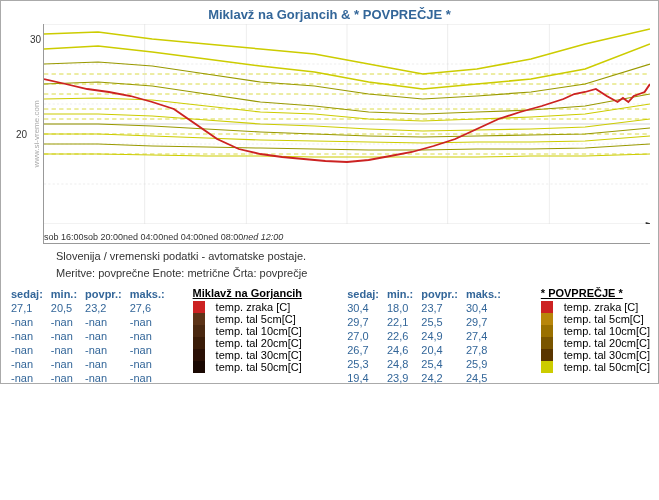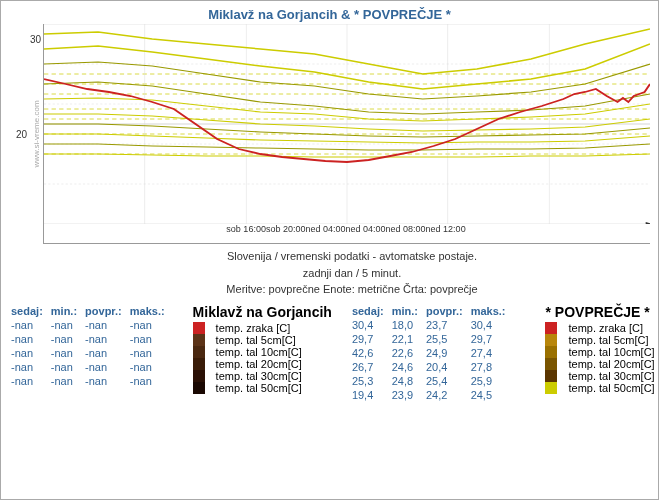--- a/index.html
+++ b/index.html
@@ -6,21 +6,21 @@
     body {
       font-family: Arial, Helvetica, sans-serif;
       font-size: 11px;
       background: #fff;
       width: 659px;
       height: 500px;
       overflow: hidden;
     }
     .outer {
       width: 659px;
-      height: 500px;
+      height: 384px;
       border: 1px solid #aaa;
       display: flex;
       flex-direction: column;
     }
     .chart-title {
       text-align: center;
       font-size: 13px;
       font-weight: bold;
       color: #336699;
       padding: 6px 0 2px 0;
@@ -38,21 +38,20 @@
     }
     .chart-svg-container svg {
       width: 100%;
       height: 100%;
     }
     .subtitle-area {
       padding: 4px 10px 2px 55px;
       font-size: 11px;
       color: #333;
       line-height: 1.5;
-      text-align: center;
     }
     .legend-row {
       display: flex;
       align-items: center;
       gap: 11px;
     }
     .legend-color {
       width: 12px;
       height: 12px;
       flex-shrink: 0;
@@ -65,23 +64,24 @@
     table.nums td {
       padding: 1px 8px 1px 0;
       white-space: nowrap;
     }
     table.nums tr.header-row td {
       font-weight: bold;
       text-align: right;
     }
     .legend-section-title {
       font-weight: bold;
-      font-size: 14px;
+      font-size: 11px;
       color: #000;
       margin-bottom: 2px;
+      text-decoration: underline;
     }
   </style>
 </head>
 <body>
 
 <div class="outer">
 
   <div class="chart-title">Miklavž na Gorjancih &amp; * POVPREČJE *</div>
 
   <div class="chart-wrapper">
@@ -129,50 +129,55 @@
         <polyline points="0,100 50,100 100,102 150,105 200,108 250,110 300,112 350,113 400,112 450,111 500,110 560,104" fill="none" stroke="#999900" stroke-width="1.2"></polyline>
         <polyline points="0,110 50,110 100,112 150,114 200,116 250,117 300,118 350,119 400,118 450,118 500,117 560,112" fill="none" stroke="#cccc00" stroke-width="1.2"></polyline>
         <polyline points="0,120 50,120 100,122 150,123 200,124 250,125 300,126 350,126 400,125 450,125 500,124 560,120" fill="none" stroke="#999900" stroke-width="1.0"></polyline>
         <polyline points="0,130 50,130 100,131 150,132 200,132 250,133 300,133 350,133 400,133 450,132 500,132 560,130" fill="none" stroke="#cccc00" stroke-width="1.0"></polyline>
 
         <polyline points="0,55 20,60 40,65 60,68 80,72 100,78 120,85 140,100 160,115 180,125 200,130 220,133 240,135 260,137 280,138 300,136 320,132 340,128 360,122 380,115 400,105 420,95 440,88 460,82 480,75 490,70 500,68 510,65 520,72 530,78 535,74 540,78 545,72 550,70 555,68 560,60" fill="none" stroke="#cc2222" stroke-width="1.8"></polyline>
 
         <polygon points="556,198 556,202 562,200" fill="#333"></polygon>
       </svg>
 
-      <div style="display:flex; justify-content:center; padding:0 0 0 0; font-size:9px; color:#333; margin-top:0;">
+      <div style="display:flex; justify-content:flex-start; padding:0 0 0 0; font-size:9px; color:#333; margin-top:8px;">
         <span style="margin-left:0px;">sob 16:00</span>
         <span>sob 20:00</span>
         <span>ned 04:00</span>
         <span>ned 04:00</span>
         <span>ned 08:00</span>
-        <span style="margin-right:2px;">ned 12:00</span>
+        <span style="margin-right:2px;font-style:italic;">ned 12:00</span>
       </div>
     </div>
     <div style="width:8px;"></div>
   </div>
 
   <div class="subtitle-area">
     <div>Slovenija / vremenski podatki - avtomatske postaje.</div>
-    <div>zadnji dan / 5 minut.</div>
     <div>Meritve: povprečne   Enote: metrične   Črta: povprečje</div>
   </div>
 
   <div style="display:flex; flex-direction:row; padding:4px 8px 4px 10px; gap:10px;">
 
     <div style="flex:0 0 auto;">
       <table class="nums">
         <tbody>
             <tr class="header-row">
           <td>sedaj:</td>
           <td>min.:</td>
           <td>povpr.:</td>
           <td>maks.:</td>
         </tr>
         <tr>
+          <td>27,1</td>
+          <td>20,5</td>
+          <td>23,2</td>
+          <td>27,6</td>
+        </tr>
+        <tr>
           <td>-nan</td>
           <td>-nan</td>
           <td>-nan</td>
           <td>-nan</td>
         </tr>
         <tr>
           <td>-nan</td>
           <td>-nan</td>
           <td>-nan</td>
           <td>-nan</td>
@@ -244,21 +249,21 @@
           <td>23,7</td>
           <td>30,4</td>
         </tr>
         <tr>
           <td>29,7</td>
           <td>22,1</td>
           <td>25,5</td>
           <td>29,7</td>
         </tr>
         <tr>
-          <td>42,6</td>
+          <td>27,0</td>
           <td>22,6</td>
           <td>24,9</td>
           <td>27,4</td>
         </tr>
         <tr>
           <td>26,7</td>
           <td>24,6</td>
           <td>20,4</td>
           <td>27,8</td>
         </tr>

